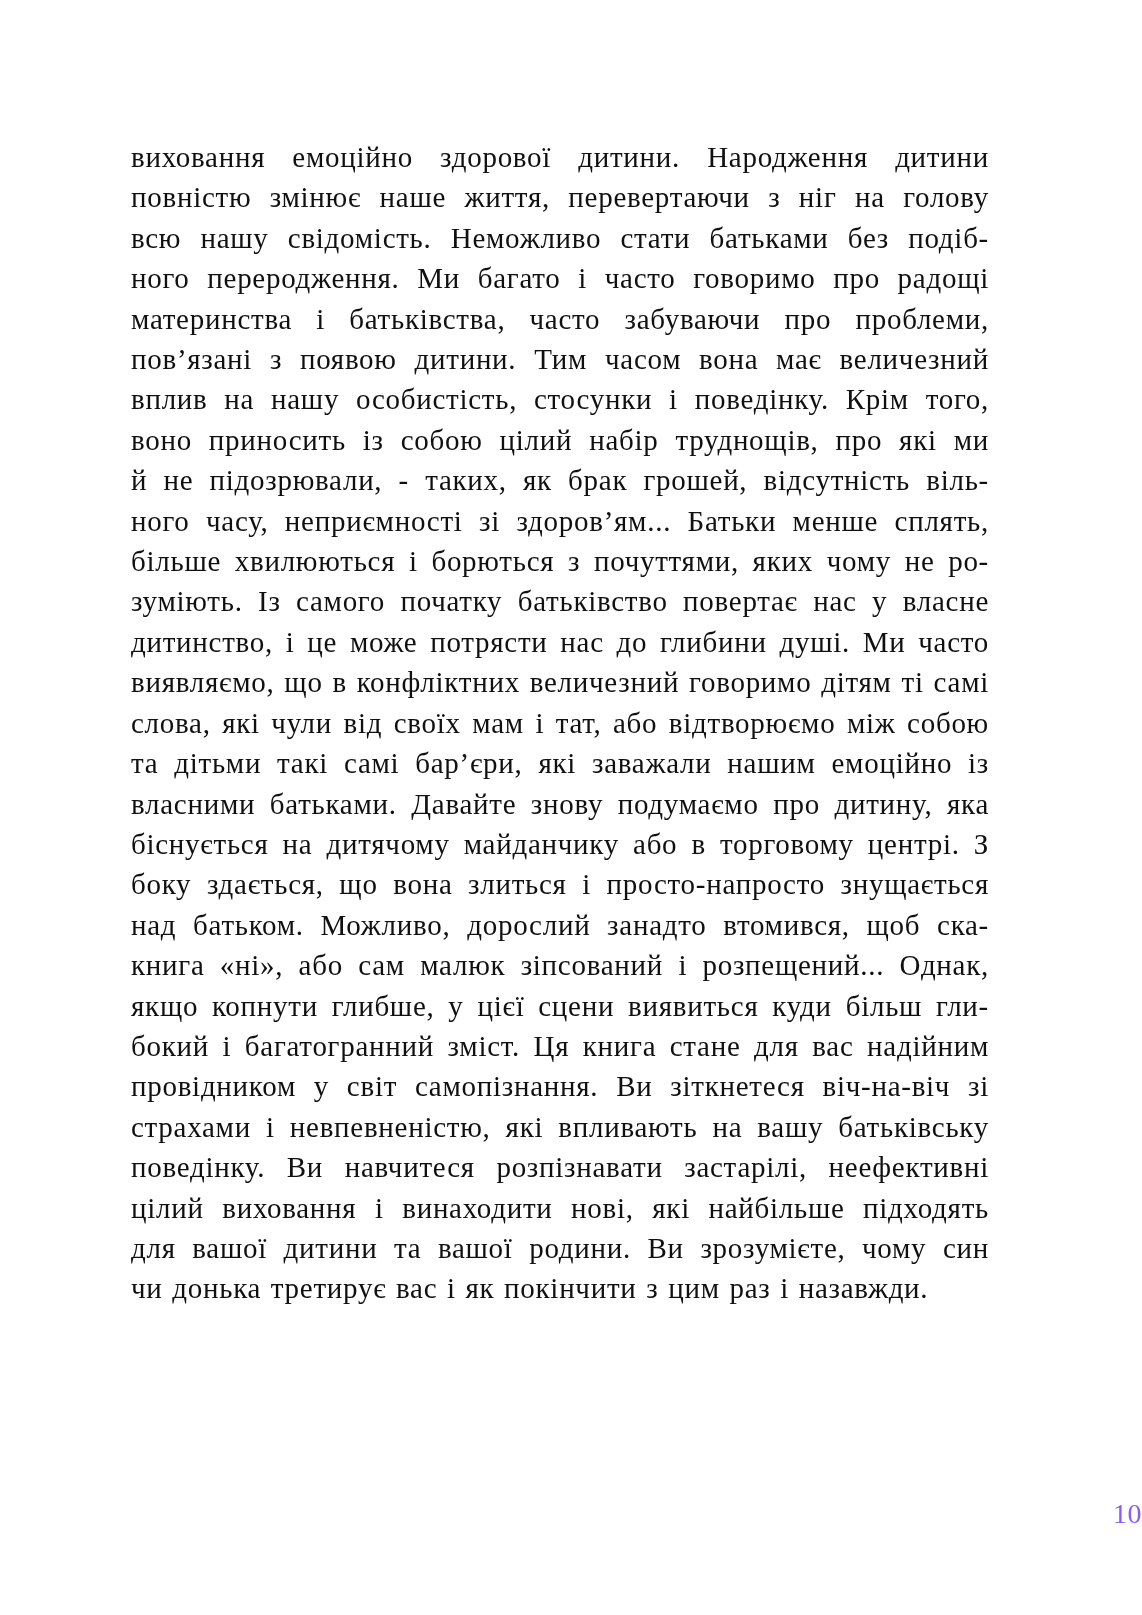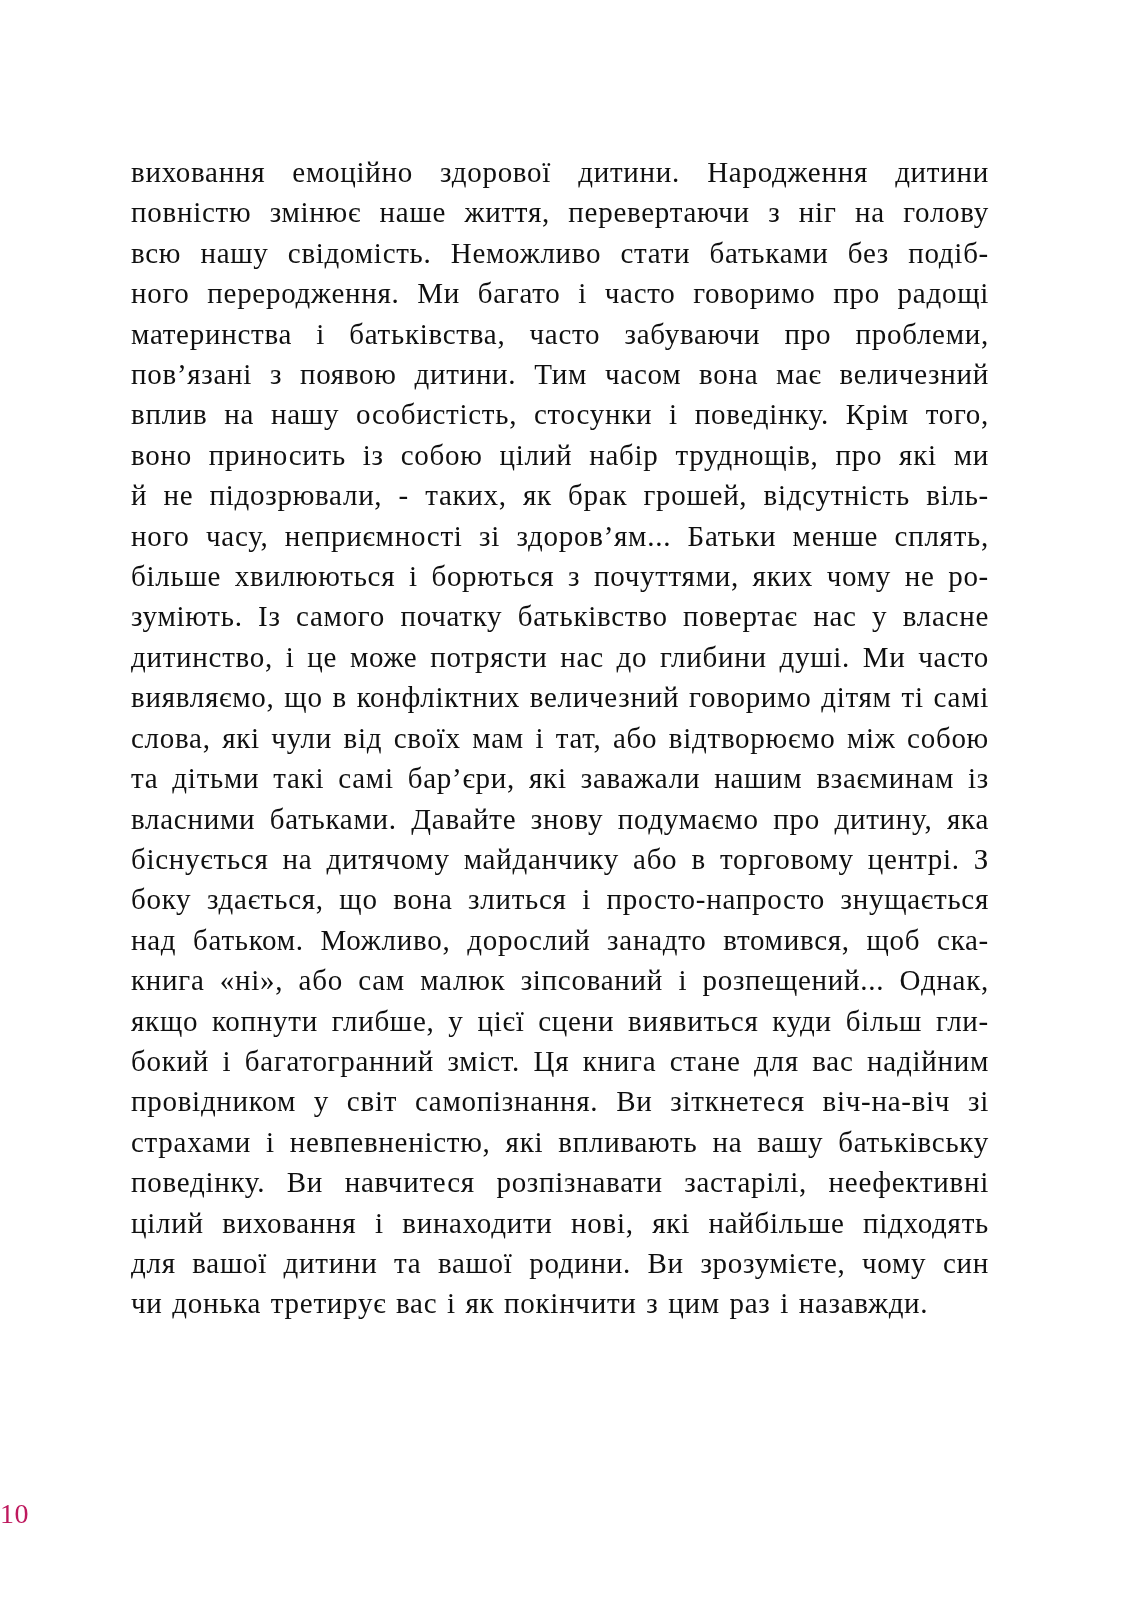--- a/index.html
+++ b/index.html
@@ -16,45 +16,45 @@
     overflow: hidden;
   }
   .page {
     position: absolute;
     inset: 0;
     background: #ffffff;
   }
   .text-block {
     position: absolute;
     left: 131px;
-    top: 152px;
+    top: 137px;
     width: 858px;
   }
   .line {
     font-size: 29px;
     line-height: 40.4px;
     letter-spacing: 0.025em;
     word-spacing: 0.06em;
     text-align: justify;
     text-align-last: justify;
     white-space: normal;
   }
   .line.last {
     text-align: center;
     text-align-last: left;
   }
   .page-number {
     position: absolute;
     top: 1498px;
     left: 0;
     width: 100%;
-    text-align: left;
+    text-align: right;
     font-size: 28px;
     letter-spacing: 0.02em;
-    color: #be185d;
+    color: #8b5cf6;
   }
 </style>
 </head>
 <body>
 
 <div class="page">
   <div class="text-block">
     <div class="line">виховання емоційно здорової дитини. Народження дитини</div>
     <div class="line">повністю змінює наше життя, перевертаючи з ніг на голову</div>
     <div class="line">всю нашу свідомість. Неможливо стати батьками без подіб-</div>
@@ -63,21 +63,21 @@
     <div class="line">пов’язані з появою дитини. Тим часом вона має величезний</div>
     <div class="line">вплив на нашу особистість, стосунки і поведінку. Крім того,</div>
     <div class="line">воно приносить із собою цілий набір труднощів, про які ми</div>
     <div class="line">й не підозрювали, - таких, як брак грошей, відсутність віль-</div>
     <div class="line">ного часу, неприємності зі здоров’ям... Батьки менше сплять,</div>
     <div class="line">більше хвилюються і борються з почуттями, яких чому не ро-</div>
     <div class="line">зуміють. Із самого початку батьківство повертає нас у власне</div>
     <div class="line">дитинство, і це може потрясти нас до глибини душі. Ми часто</div>
     <div class="line">виявляємо, що в конфліктних величезний говоримо дітям ті самі</div>
     <div class="line">слова, які чули від своїх мам і тат, або відтворюємо між собою</div>
-    <div class="line">та дітьми такі самі бар’єри, які заважали нашим взаєминам із</div>
+    <div class="line">та дітьми такі самі бар’єри, які заважали нашим емоційно із</div>
     <div class="line">власними батьками. Давайте знову подумаємо про дитину, яка</div>
     <div class="line">біснується на дитячому майданчику або в торговому центрі. З</div>
     <div class="line">боку здається, що вона злиться і просто-напросто знущається</div>
     <div class="line">над батьком. Можливо, дорослий занадто втомився, щоб ска-</div>
     <div class="line">книга «ні», або сам малюк зіпсований і розпещений... Однак,</div>
     <div class="line">якщо копнути глибше, у цієї сцени виявиться куди більш гли-</div>
     <div class="line">бокий і багатогранний зміст. Ця книга стане для вас надійним</div>
     <div class="line">провідником у світ самопізнання. Ви зіткнетеся віч-на-віч зі</div>
     <div class="line">страхами і невпевненістю, які впливають на вашу батьківську</div>
     <div class="line">поведінку. Ви навчитеся розпізнавати застарілі, неефективні</div>

